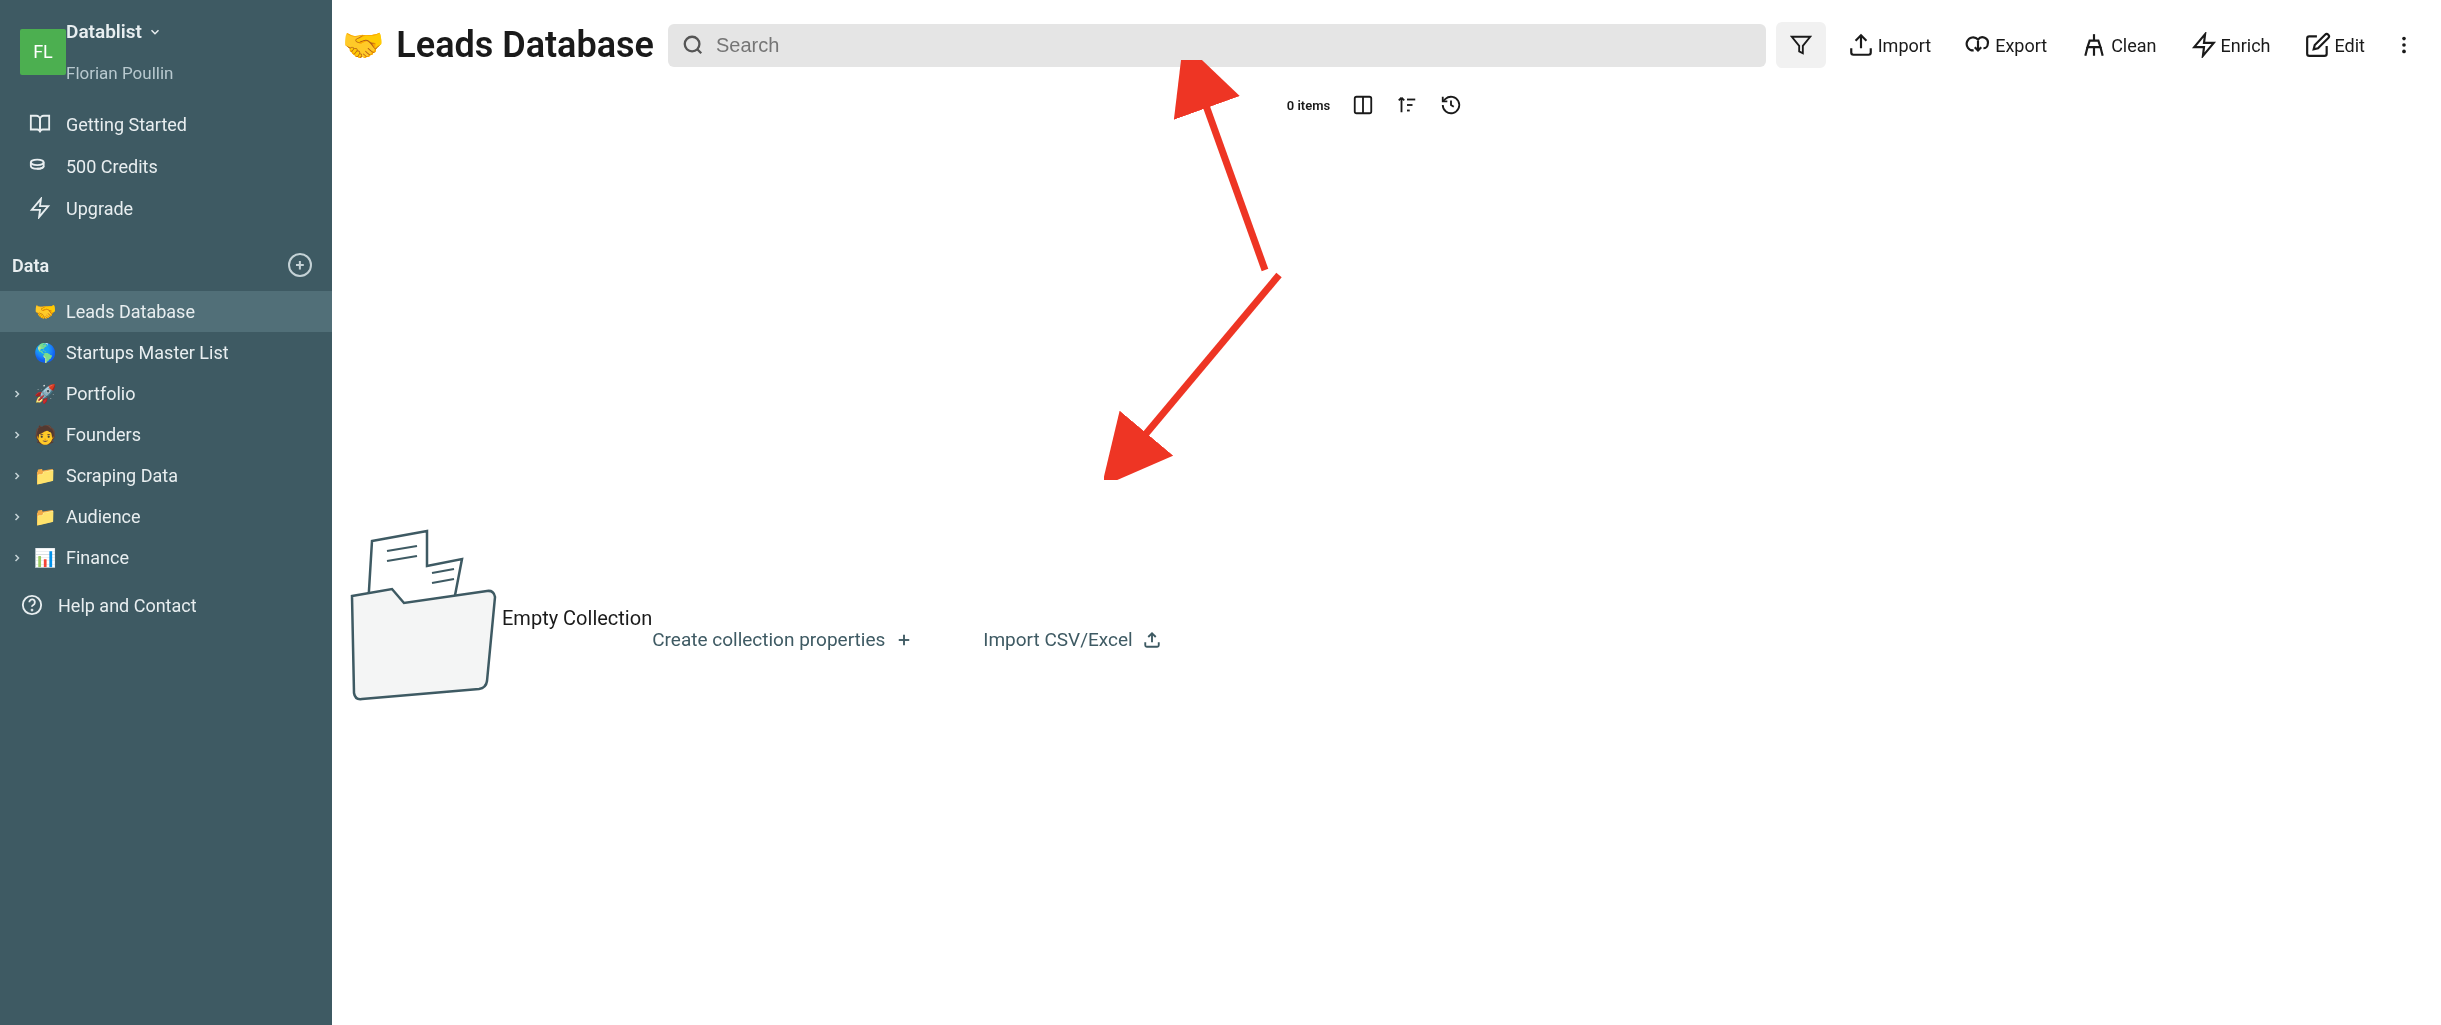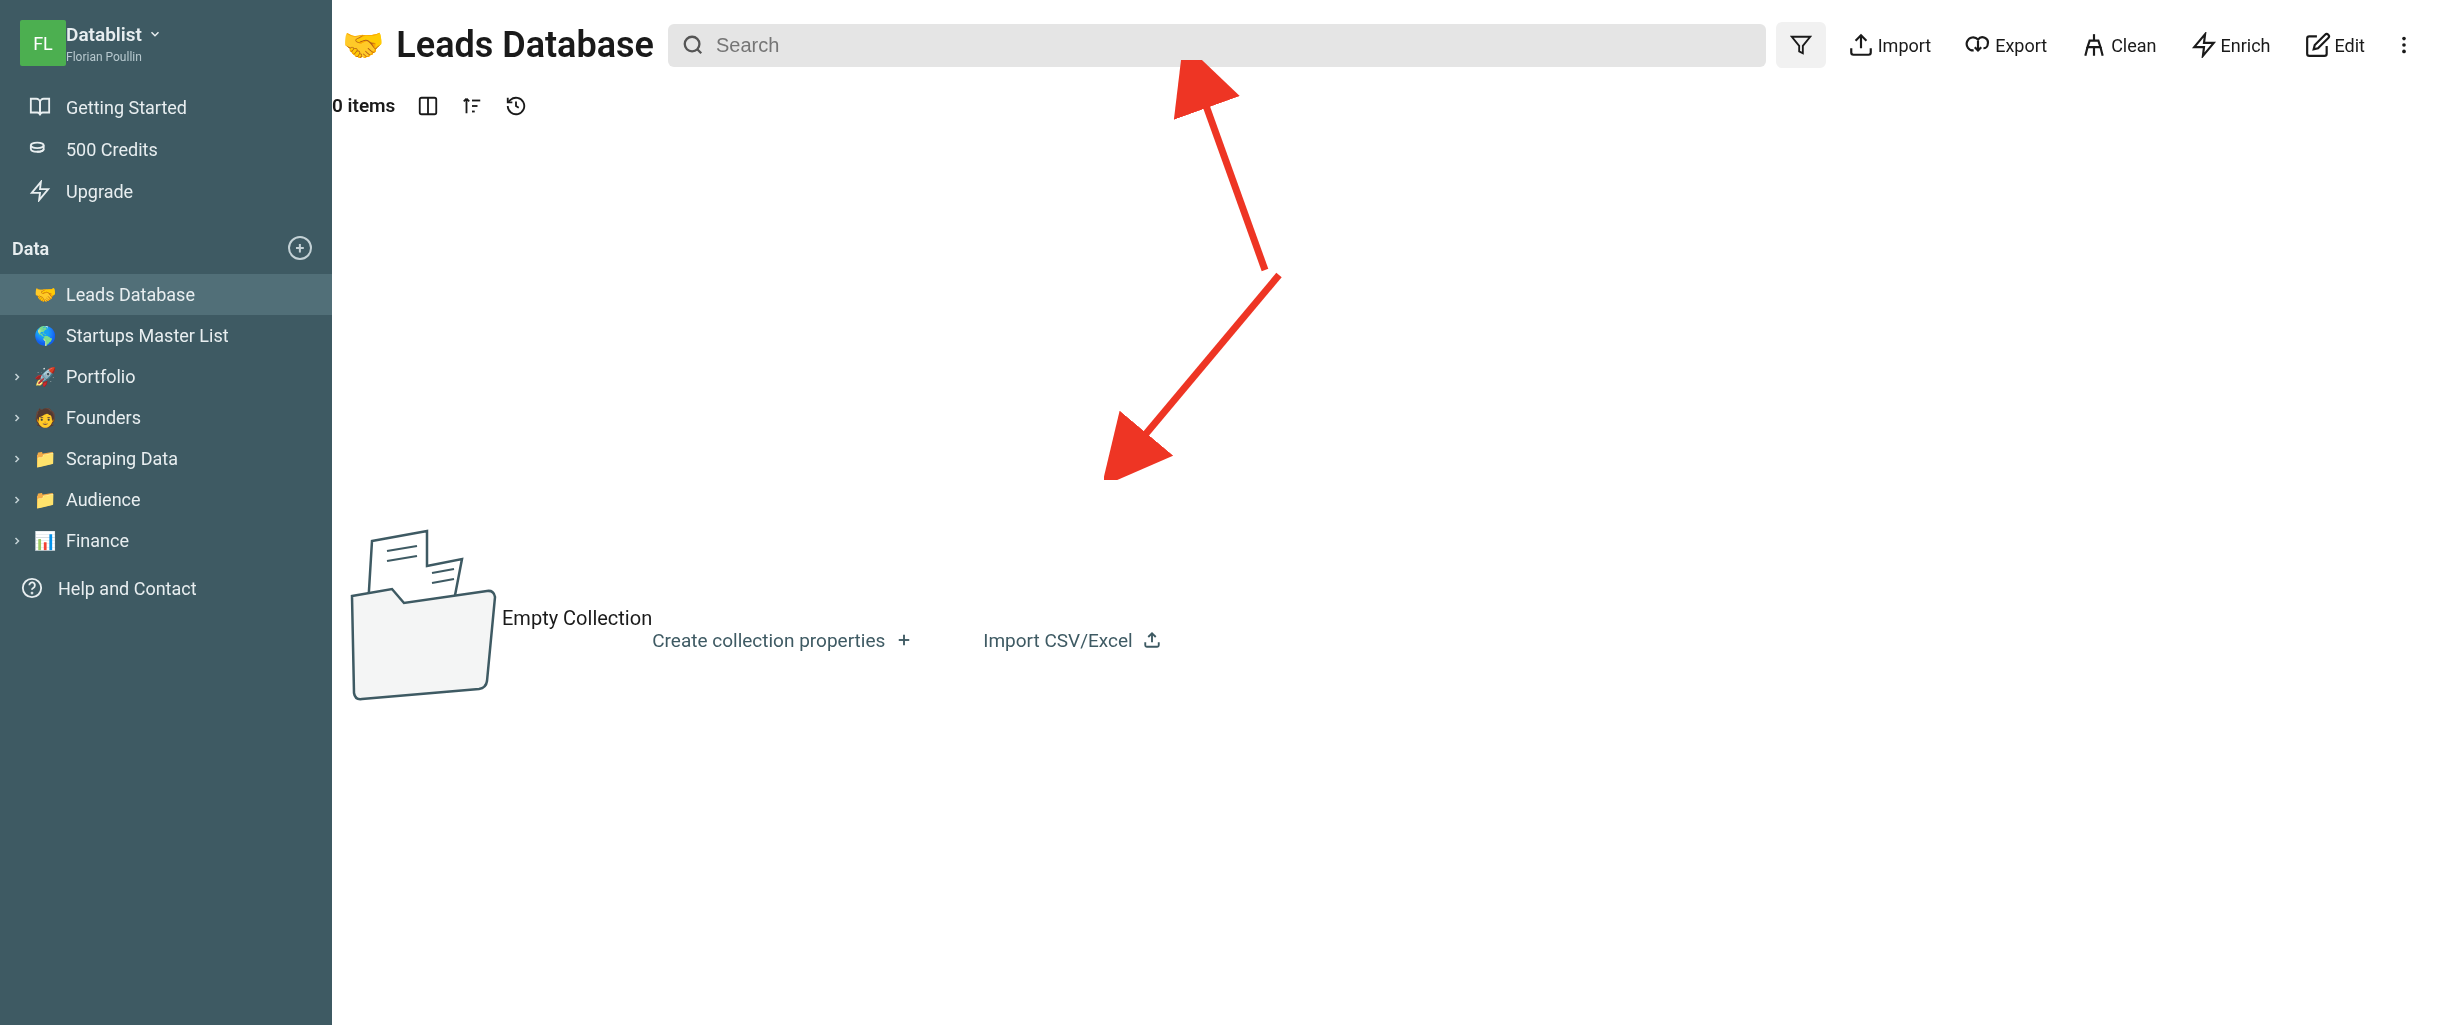--- a/index.html
+++ b/index.html
@@ -37,23 +37,23 @@
 }
 .workspace-name-row {
   display: flex;
   align-items: center;
   gap: 6px;
   font-size: 19px;
   font-weight: 600;
   cursor: pointer;
 }
 .workspace-user {
-  font-size: 12px;
+  font-size: 17px;
   color: #b8c9cf;
-  margin-top: 4px;
+  margin-top: 20px;
 }
 .sidebar-section {
   padding: 10px 8px;
 }
 .sidebar-item {
   display: flex;
   align-items: center;
   gap: 14px;
   padding: 10px 20px;
   font-size: 18px;
@@ -141,25 +141,25 @@
   align-items: center;
   gap: 4px;
   cursor: pointer;
   padding: 0 12px;
   font-size: 18px;
 }
 .action-icon { height: 26px; display:flex; align-items:center; }
 .more-btn { padding: 0 6px; cursor:pointer; }
 .subbar {
   display: flex;
-  justify-content: flex-start;
+  justify-content: center;
   align-items: center;
   padding: 18px 24px 0 0;
   gap: 22px;
-  font-size: 19px;
+  font-size: 13px;
   font-weight: 600;
 }
 .subbar .icon-btn { cursor:pointer; display:flex; }
 
 .empty-wrap {
   flex: 1;
   display: flex;
   flex-direction: row;
   align-items: center;
   padding-top: 70px;

